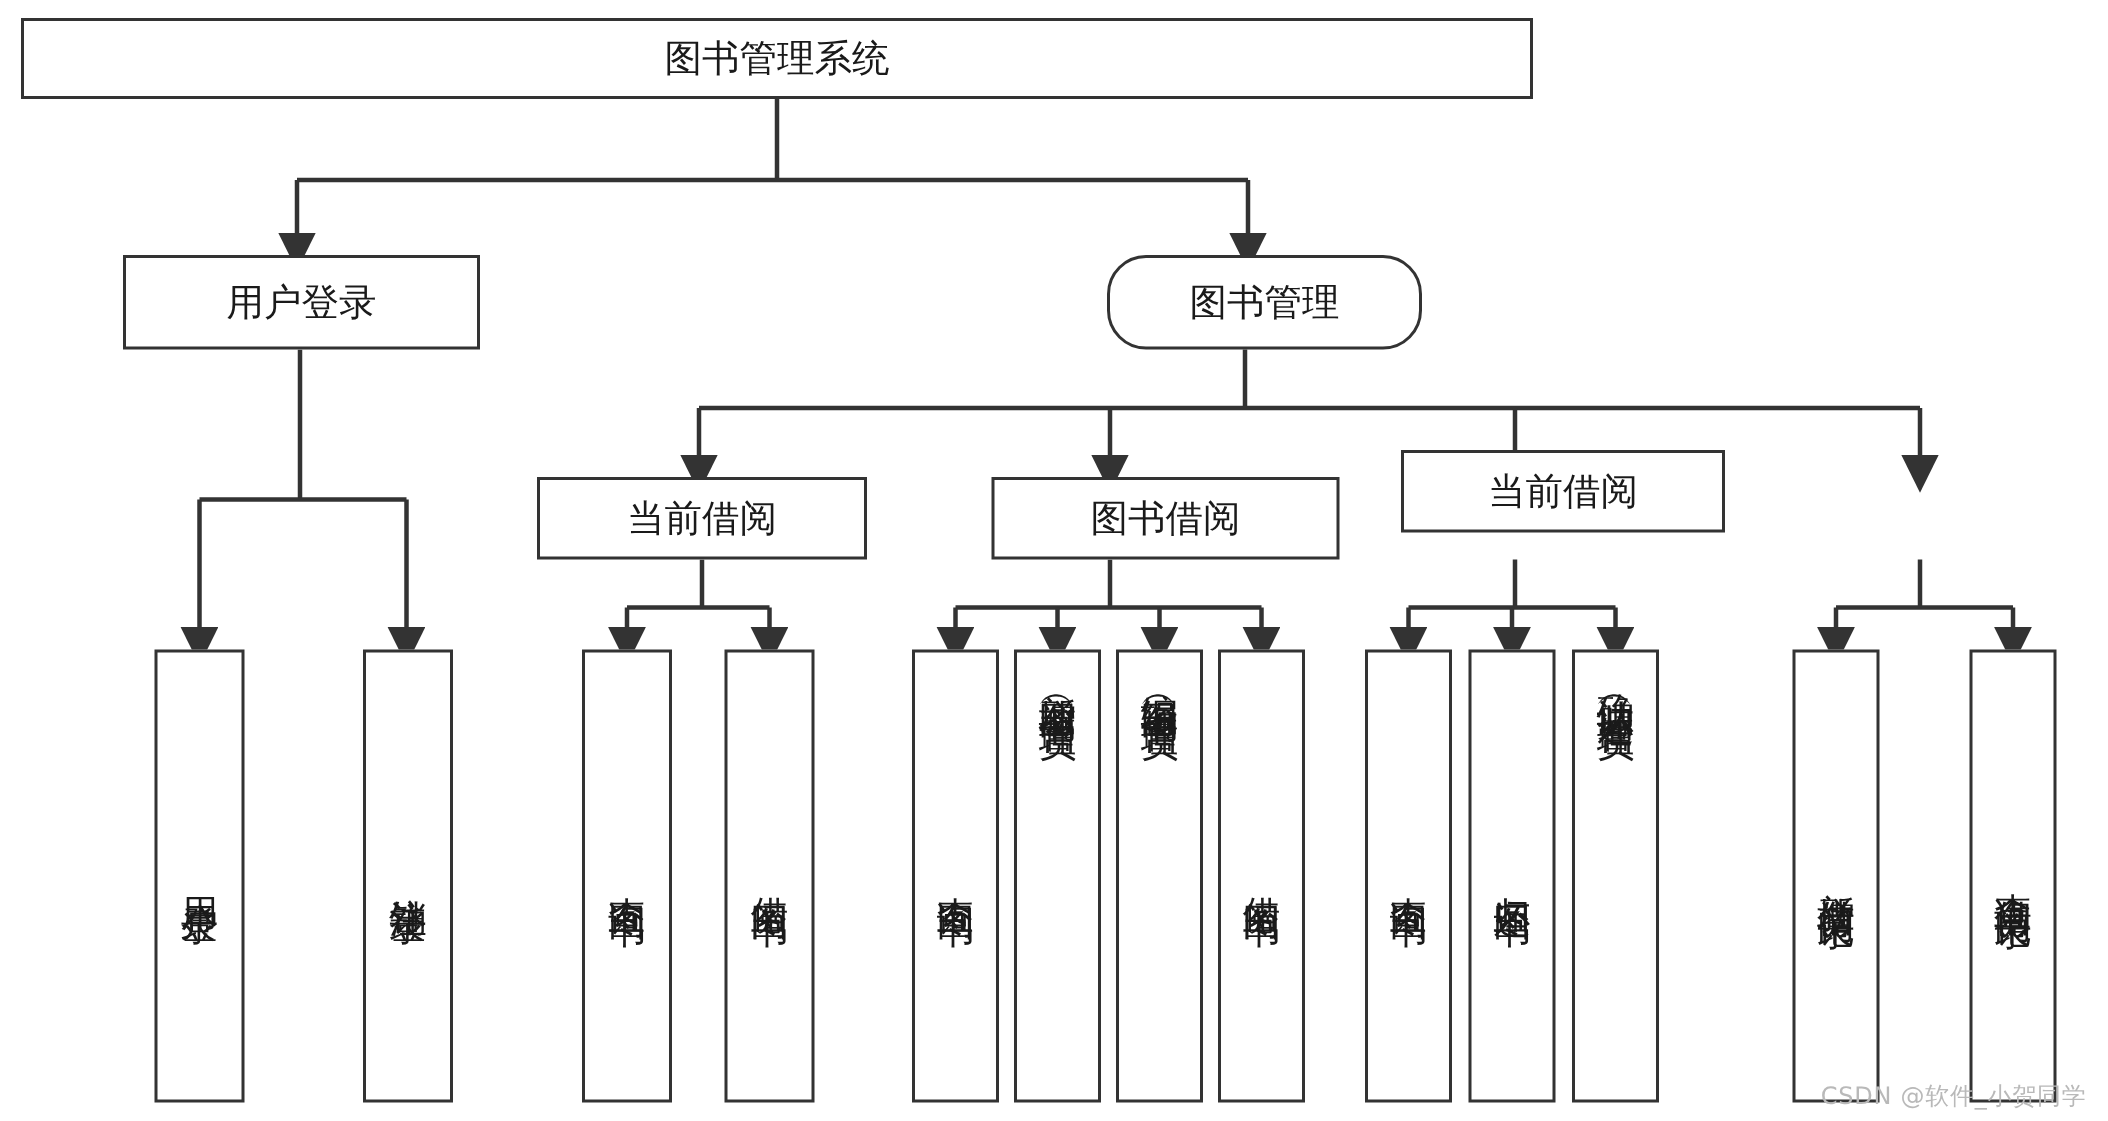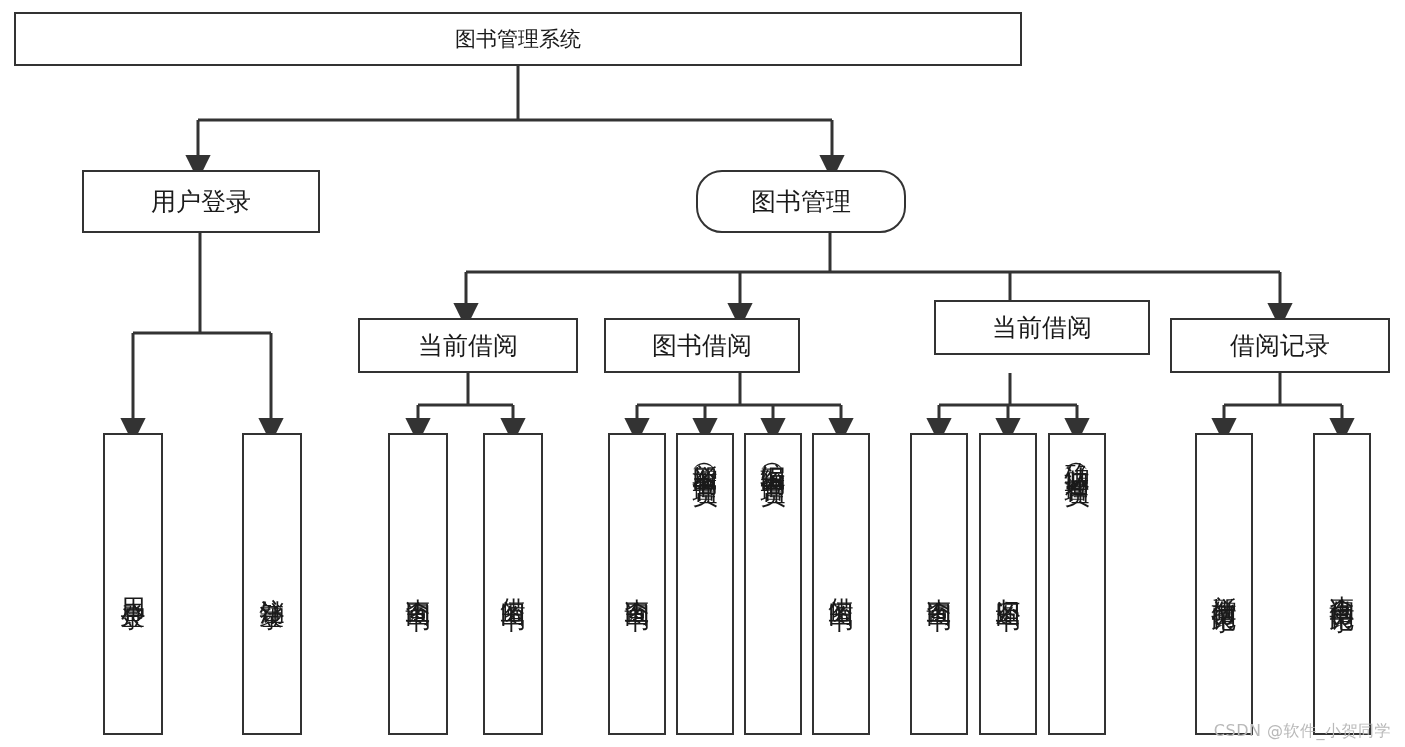--- a/index.html
+++ b/index.html
@@ -39,21 +39,21 @@
   .node .label {
     color: #1a1a1a;
     text-align: center;
     line-height: 1.18;
     white-space: nowrap;
   }
   .node.horiz .label {
     font-size: 25px;
   }
   .node.root .label {
-    font-size: 21px;
+    font-size: 25px;
     text-align: center;
   }
   
   .node.vert {
     align-items: flex-start;
     justify-content: center;
     padding-top: 0;
   }
   .node.vert .label {
     writing-mode: vertical-rl;
@@ -139,36 +139,33 @@
     </g>
   </svg>
 
   <div class="node root horiz" style="left:14px; top:12px; width:1008px; height:54px;">
     <span class="label">图书管理系统</span>
   </div>
 
   <div class="node horiz" style="left:82px; top:170px; width:238px; height:63px;">
     <span class="label">用户登录</span>
   </div>
-  <div class="node horiz" style="left:696px; top:170px; width:210px; height:63px;border-radius:26px;">
+  <div class="node horiz" style="left:738px; top:170px; width:210px; height:63px;border-radius:26px;">
     <span class="label">图书管理</span>
   </div>
 
   <div class="node horiz" style="left:358px; top:318px; width:220px; height:55px;">
     <span class="label">当前借阅</span>
   </div>
-  <div class="node horiz" style="left:604px; top:318px; width:196px; height:55px;">
+  <div class="node horiz" style="left:661px; top:318px; width:232px; height:55px;">
     <span class="label">图书借阅</span>
   </div>
   <div class="node horiz" style="left:902px; top:300px; width:216px; height:55px;margin-left:32px;">
     <span class="label">当前借阅</span>
   </div>
-  <div class="node horiz" style="left:1170px; top:318px; width:220px; height:55px;">
-    <span class="label">借阅记录</span>
-  </div>
 
   <div class="node vert center-text" style="left:103px; top:433px; width:60px; height:302px;">
     <span class="label">用户登录</span>
   </div>
   <div class="node vert center-text" style="left:242px; top:433px; width:60px; height:302px;">
     <span class="label">注销登录</span>
   </div>
 
   <div class="node vert center-text" style="left:388px; top:433px; width:60px; height:302px;">
     <span class="label">查询图书</span>

